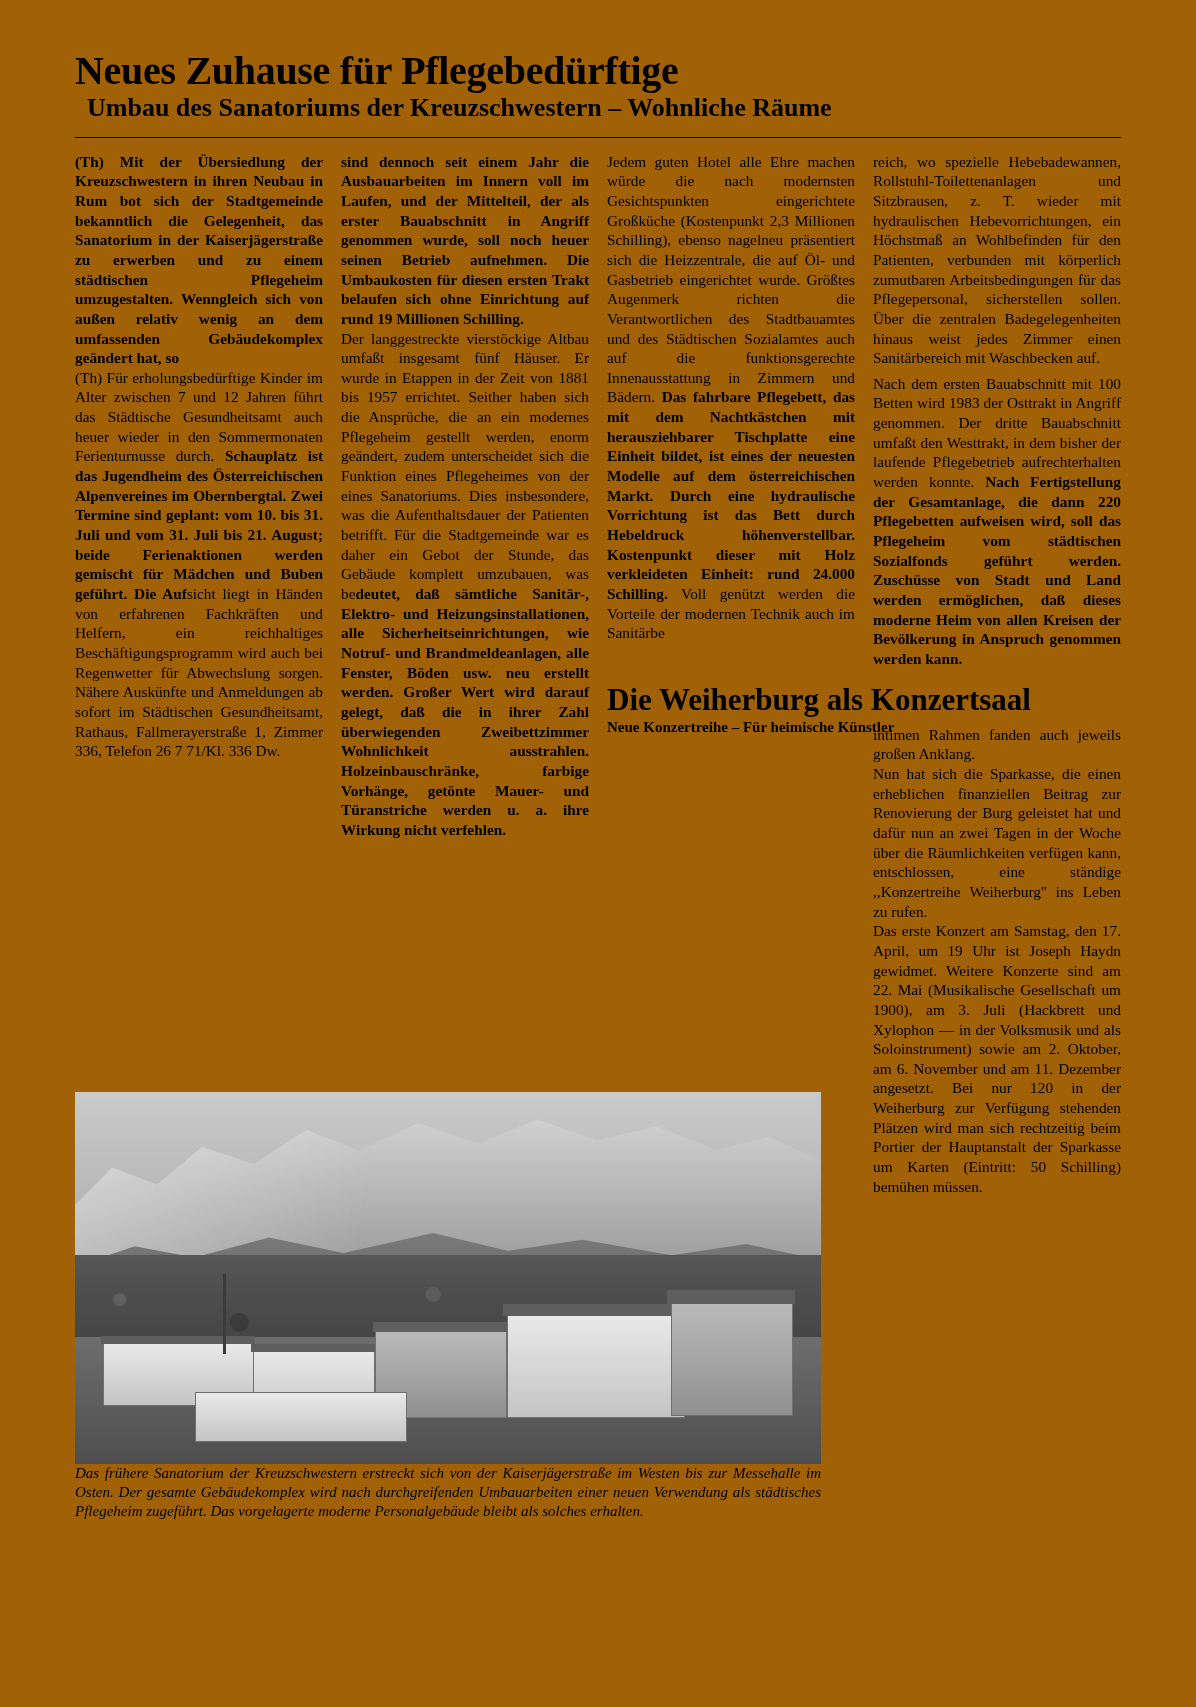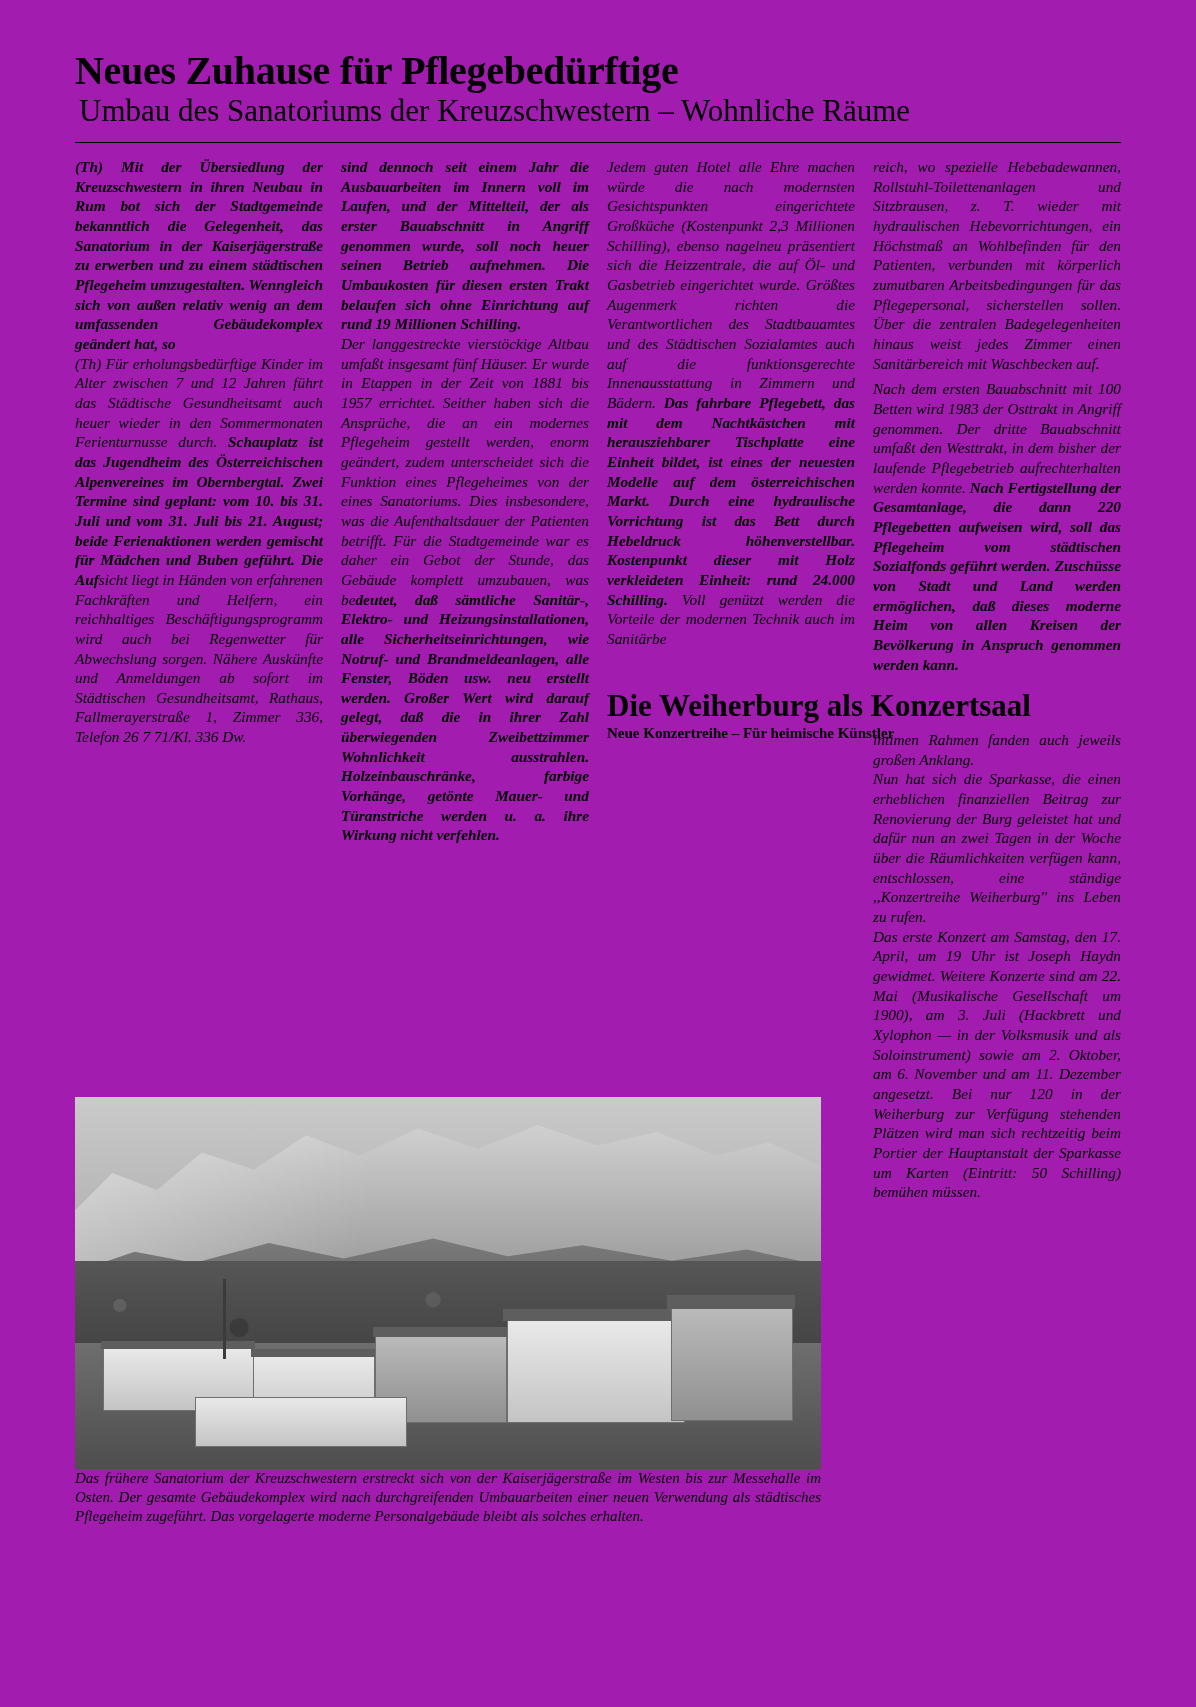--- a/index.html
+++ b/index.html
@@ -13,65 +13,65 @@
     font-family: "Liberation Serif", serif;
     color: #000;
     position: relative;
     overflow: hidden;
   }
   .page {
     position: absolute;
     left: 0; top: 0;
     width: 1196px;
     height: 1707px;
-    background: #a21caf;
+    background: #a16207;
   }
   .content {
     position: absolute;
     left: 75px;
     top: 50px;
     width: 1046px;
   }
 
   
   .headline {
     font-family: "Liberation Serif", serif;
     font-weight: bold;
     font-size: 40px;
     line-height: 1.05;
     letter-spacing: -0.3px;
     margin: 0 0 2px 0;
   }
   .subhead {
     font-family: "Liberation Serif", serif;
-    font-size: 31px;
+    font-size: 26px;
     line-height: 1.1;
-    margin: 0 0 14px 4px;
-    font-weight: normal;
+    margin: 0 0 14px 12px;
+    font-weight: bold;
   }
   .rule {
     border: none;
     border-top: 1px solid #000;
     margin: 0;
   }
 
   
   .cols {
     position: relative;
   }
   .col {
     position: absolute;
     top: 0;
     width: 248px;
     font-size: 15.3px;
     line-height: 1.285;
     text-align: justify;
     hyphens: auto;
   }
-  .col p { margin: 0 0 0 0; font-style: italic; }
+  .col p { margin: 0 0 0 0; }
   .c1 { left: 0px; }
   .c2 { left: 266px; }
   .c3 { left: 532px; }
   .c4 { left: 798px; }
 
   .bold { font-weight: bold; }
   .sec-head {
     font-weight: bold;
     font-size: 26px;
     line-height: 1.12;

